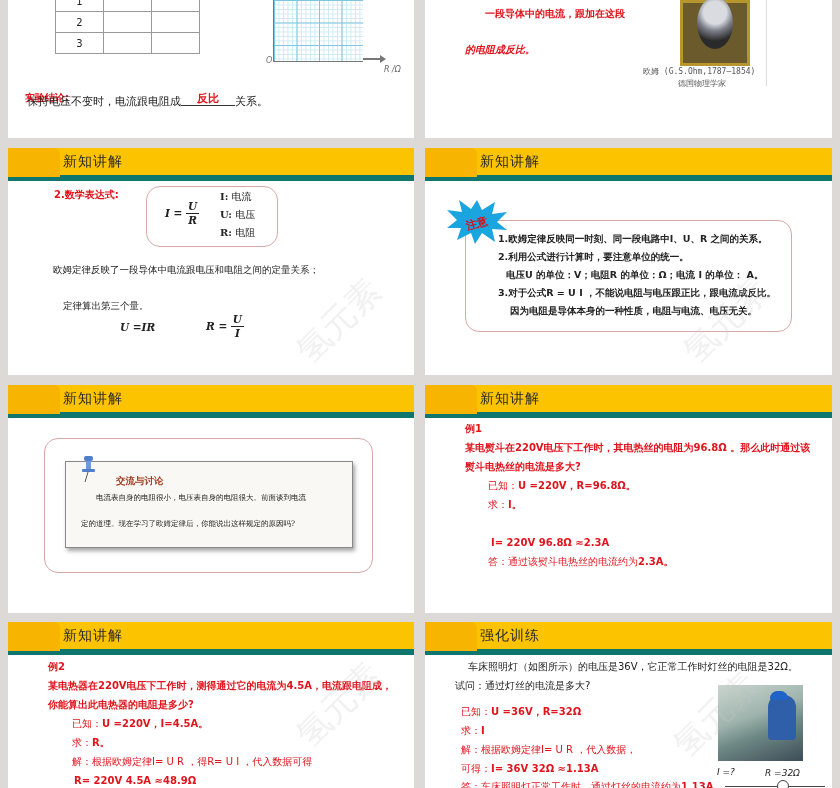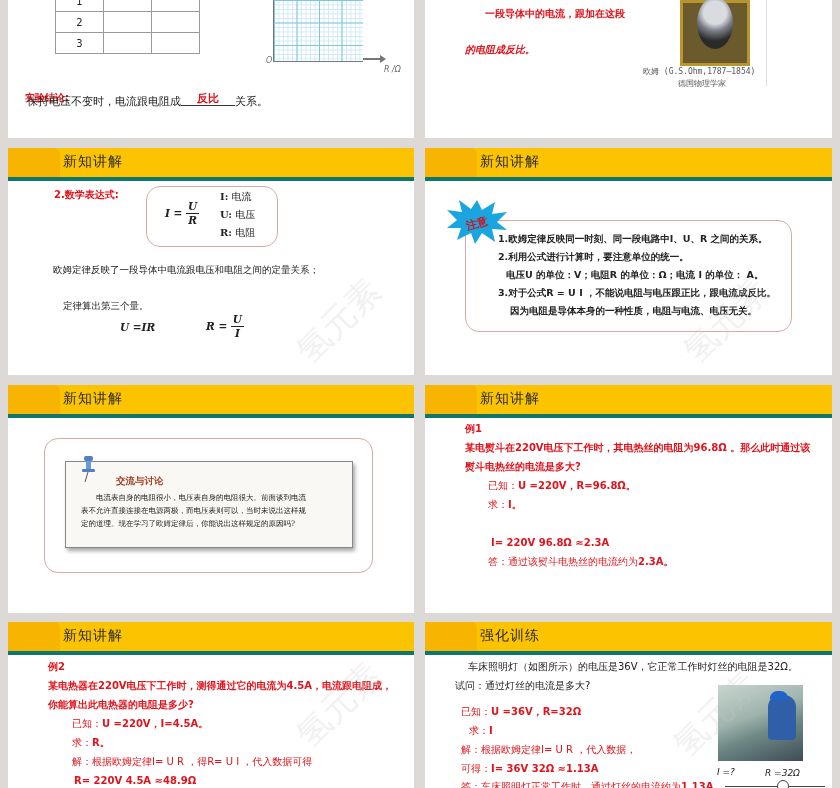--- a/index.html
+++ b/index.html
@@ -1,19 +1,19 @@
 <!DOCTYPE html>
 <html><head>
 <meta charset="utf-8">
 <style>
   * { box-sizing: border-box; margin: 0; padding: 0; }
   html, body { width: 840px; height: 788px; overflow: hidden; }
   body { background: #dcd9d6; font-family: "DejaVu Sans", "Liberation Sans", sans-serif; position: relative; color: #222; }
   .slide { position: absolute; background: #fff; overflow: hidden; }
-  .hdr { position: absolute; left: 0; right: 0; top: 0; height: 33px; background: #fcc400; border-bottom: 4px solid #0f766e; }
+  .hdr { position: absolute; left: 0; right: 0; top: 0; height: 33px; background: #fcc400; border-bottom: 6px solid #0f766e; }
   .hdr .tab { position: absolute; left: 0; top: 0; width: 52px; height: 29px; background: #f7b400; border-top-right-radius: 6px; }
   .hdr .title { position: absolute; left: 55px; top: 5px; font-size: 14px; color: #2b2b2b; letter-spacing: 1px; }
   .red { color: #e0141c; }
   .redb { color: #e0141c; font-weight: bold; }
   .txt { position: absolute; font-size: 10.5px; line-height: 18px; white-space: nowrap; }
   .wm { position: absolute; font-size: 34px; color: rgba(200,200,200,0.25); transform: rotate(-45deg); white-space: nowrap; pointer-events: none; }
   .rbox { position: absolute; border: 1.3px solid #d8a8a8; border-radius: 14px; background: #fff; }
   .math { font-family: "DejaVu Serif", "Liberation Serif", serif; font-style: italic; font-weight: bold; }
   .frac { display: inline-flex; flex-direction: column; align-items: center; vertical-align: middle; line-height: 13px; }
   .frac .num { border-bottom: 1px solid #222; padding: 0 2px; }
@@ -123,21 +123,20 @@
   <div class="rbox" style="left:36px;top:53px;width:329px;height:135px;"></div>
   <div style="position:absolute;left:57px;top:76px;width:288px;height:87px;background:#faf8f4;border:1px solid #888;box-shadow:2px 3px 4px rgba(0,0,0,0.35);"></div>
   <svg style="position:absolute;left:72px;top:70px;" width="16" height="28" viewBox="0 0 16 28">
     <rect x="4" y="1" width="9" height="5" rx="2" fill="#4f7fc7"></rect>
       <rect x="6" y="6" width="5" height="9" fill="#6c9ad8"></rect>
       <rect x="2" y="14" width="13" height="3" rx="1" fill="#4f7fc7"></rect>
       <line x1="8" y1="17" x2="5" y2="27" stroke="#555" stroke-width="1"></line>
   </svg>
   <div class="txt" style="left:108px;top:87px;font-size:9.5px;font-weight:bold;color:#a03a20;font-family:'DejaVu Serif',serif;">交流与讨论</div>
   <div class="txt" style="left:88px;top:106px;font-size:7.5px;font-family:'DejaVu Serif',serif;line-height:13px;text-align:right;">电流表自身的电阻很小，电压表自身的电阻很大。前面谈到电流</div>
-  <div class="txt" style="left:73px;top:119px;font-size:7.5px;font-family:'DejaVu Serif',serif;line-height:13px;">表不允许直接连接在电源两极，而电压表则可以，当时未说出这样规</div>
   <div class="txt" style="left:73px;top:132px;font-size:7.5px;font-family:'DejaVu Serif',serif;line-height:13px;">定的道理。现在学习了欧姆定律后，你能说出这样规定的原因吗?</div>
 </div>
 
 <div class="slide" style="left:425px;top:385px;width:407px;height:228px;">
   <div class="hdr">
       <div class="tab"></div>
       <div class="title">新知讲解</div>
     </div>
   <div class="txt redb" style="left:40px;top:35px;font-size:10px;">例1</div>
   <div class="txt redb" style="left:40px;top:54px;font-size:10px;">某电熨斗在220V电压下工作时，其电热丝的电阻为96.8Ω 。那么此时通过该</div>
@@ -168,21 +167,21 @@
       <div class="tab"></div>
       <div class="title">强化训练</div>
     </div>
   <div class="txt" style="left:43px;top:36px;font-size:10px;">车床照明灯（如图所示）的电压是36V，它正常工作时灯丝的电阻是32Ω。</div>
   <div class="txt" style="left:30px;top:55px;font-size:10px;">试问：通过灯丝的电流是多大?</div>
   <div style="position:absolute;left:293px;top:63px;width:85px;height:76px;background:linear-gradient(160deg,#c9d5cf 0%,#9fb4ad 40%,#6f8a86 60%,#3d4c57 100%);">
     <div style="position:absolute;left:50px;top:10px;width:28px;height:45px;background:#2f5fa8;border-radius:12px 12px 4px 4px;"></div>
     <div style="position:absolute;left:52px;top:6px;width:18px;height:9px;background:#1f62c8;border-radius:9px 9px 2px 2px;"></div>
   </div>
   <div class="txt red" style="left:36px;top:81px;font-size:10px;"><span>已知：</span><b>U =36V，R=32Ω</b></div>
-  <div class="txt red" style="left:36px;top:100px;font-size:10px;margin-left:8px;"><span>求：</span><b>I</b></div>
+  <div class="txt red" style="left:36px;top:100px;font-size:10px;"><span>求：</span><b>I</b></div>
   <div class="txt red" style="left:36px;top:119px;font-size:10px;">解：根据欧姆定律I= U R ，代入数据，</div>
   <div class="txt red" style="left:36px;top:138px;font-size:10px;"><span>可得：</span><b>I= 36V 32Ω ≈1.13A</b></div>
   <div class="txt red" style="left:36px;top:156px;font-size:10px;"><span>答：车床照明灯正常工作时，通过灯丝的电流约为</span><b>1.13A。</b></div>
   <div class="txt" style="left:292px;top:141px;font-size:9px;font-style:italic;">I =?</div>
   <div class="txt" style="left:340px;top:142px;font-size:9px;font-style:italic;">R =32Ω</div>
   <div style="position:absolute;left:300px;top:164px;width:100px;height:1px;background:#444;"></div>
   <div style="position:absolute;left:352px;top:158px;width:12px;height:12px;border:1px solid #444;border-radius:50%;background:#fff;"></div>
   <div class="wm" style="left:240px;top:70px;">氢元素</div>
 </div>
 

